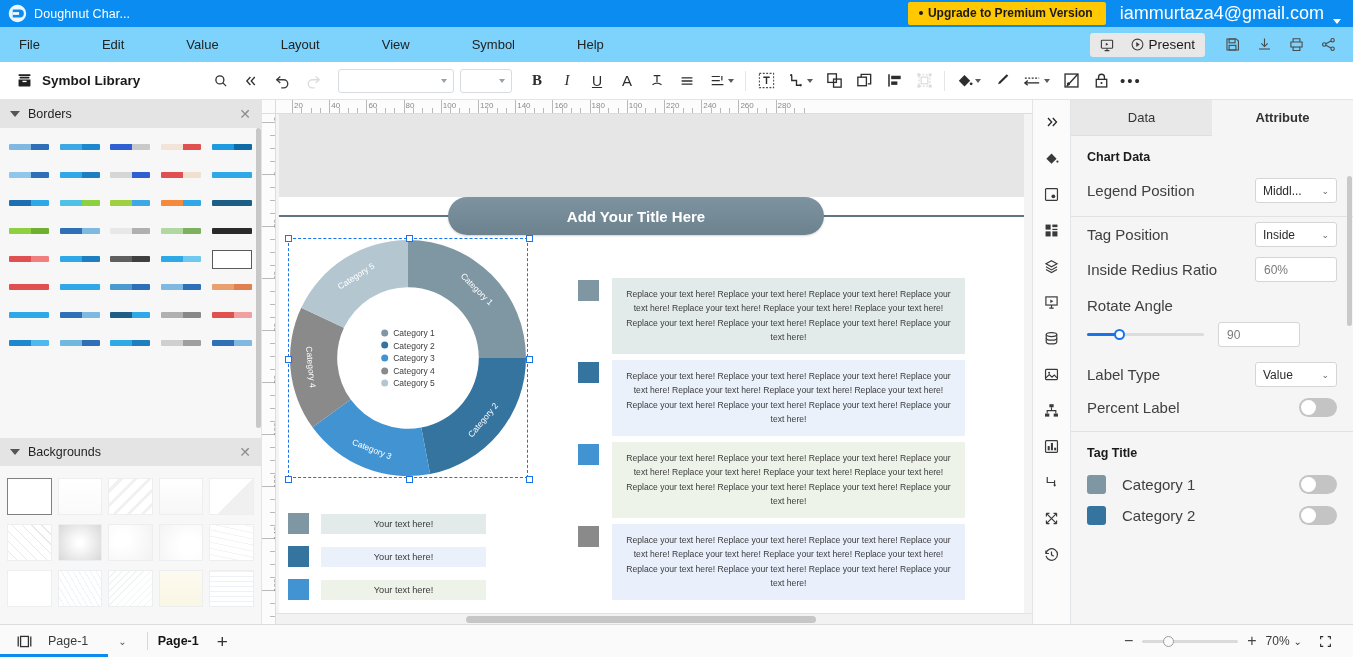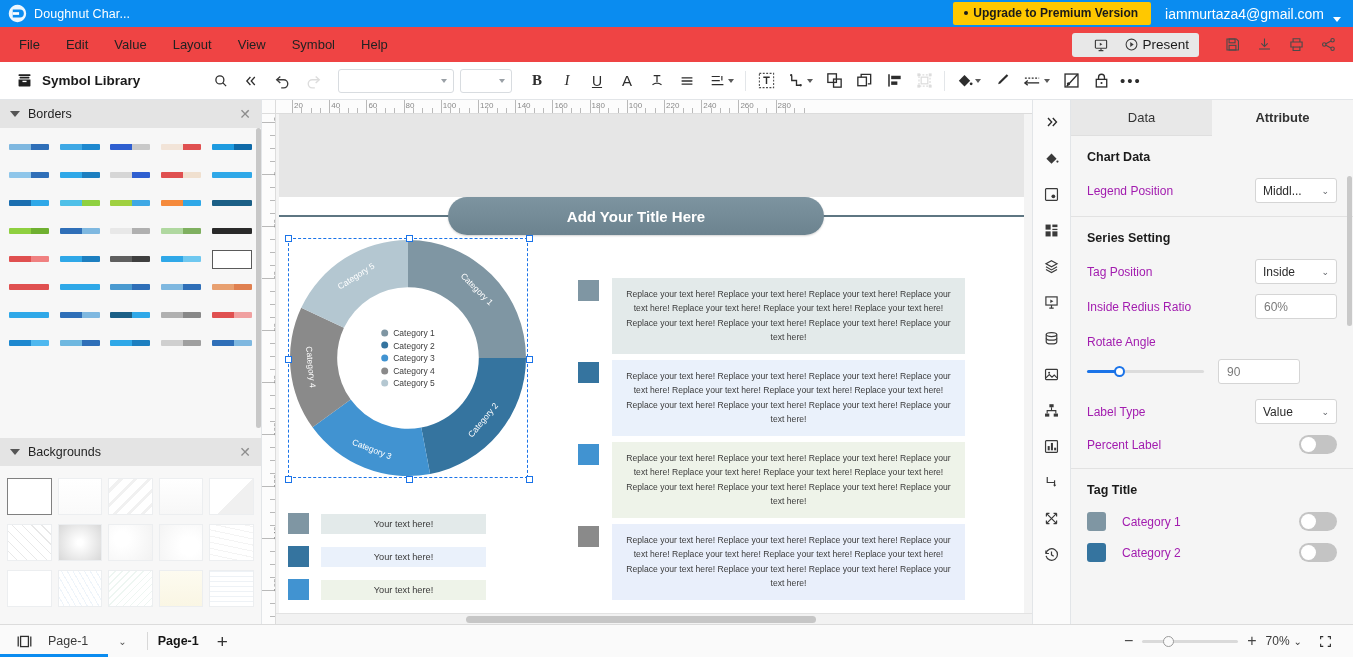--- a/index.html
+++ b/index.html
@@ -20,31 +20,31 @@
   .logo-box { width: 34px; display: flex; align-items: center; justify-content: center; }
   .logo-svg { display: block; }
   .doc-title { color: #ffffff; font-size: 12.5px; letter-spacing: .1px; }
   .tb-right { margin-left: auto; display: flex; align-items: center; gap: 14px; padding-right: 12px; }
   .upgrade-btn {
     background: #ffc800; color: #1a1a1a; font-size: 12px; font-weight: bold;
     padding: 4px 13px 5px 11px; border-radius: 2px; white-space: nowrap;
     display: flex; align-items: center; gap: 5px; cursor: pointer;
   }
   .upgrade-dot { width: 4px; height: 4px; border-radius: 50%; background: #1a1a1a; display: inline-block; }
-  .account { color: #ffffff; font-size: 14px; display: flex; align-items: flex-end; gap: 9px; cursor: pointer; }
+  .account { color: #ffffff; font-size: 18px; display: flex; align-items: flex-end; gap: 9px; cursor: pointer; }
   .caret-dn { width: 0; height: 0; border-left: 4.5px solid transparent; border-right: 4.5px solid transparent; border-top: 5px solid #fff; }
 
   
   .menubar {
-    height: 35px; flex: 0 0 35px; background: #ef4444; display: flex; align-items: center;
-    padding-left: 6px; position: relative;
+    height: 35px; flex: 0 0 35px; background: #7dd3fc; display: flex; align-items: center;
+    padding-left: 6px; position: relative; gap: 36px;
   }
   .menu-item { font-size: 13px; color: #222; padding: 5px 13px; cursor: pointer; border-radius: 2px; }
   .menu-right { margin-left: auto; display: flex; align-items: center; padding-right: 10px; gap: 2px; }
-  .present-group { display: flex; align-items: center; background: #e8e8e8; border-radius: 3px; margin-right: 16px; padding-left: 12px; }
+  .present-group { display: flex; align-items: center; background: #e8e8e8; border-radius: 3px; margin-right: 10px; }
   .present-ico { padding: 4px 9px; display: flex; align-items: center; cursor: pointer; }
   .present-btn { display: flex; align-items: center; gap: 3px; padding: 4px 10px 4px 6px; cursor: pointer; font-size: 13.5px; color: #1b1b1b; }
   .mr-ico { width: 30px; height: 26px; display: flex; align-items: center; justify-content: center; cursor: pointer; border-radius: 3px; }
 
   
   .toolbar {
     height: 38px; flex: 0 0 38px; background: #fff; display: flex; align-items: center;
     border-bottom: 1px solid #e2e5e8; padding-left: 6px;
   }
   .sym-lib-header { display: flex; align-items: center; width: 262px; height: 38px; padding: 0 10px; gap: 9px; }
@@ -139,21 +139,21 @@
   .rp-tab { flex: 1; display: flex; align-items: center; justify-content: center; font-size: 13px; color: #333; background: #e8e8e8; cursor: pointer; border-bottom: 1px solid #dfdfdf; }
   .rp-tab.active { background: #f5f5f5; font-weight: bold; border-bottom: 1px solid #f5f5f5; }
   .rp-scroll { flex: 1; overflow: hidden; position: relative; }
   .change-type {
     margin: 14px auto 0; display: block; width: 150px; height: 30px; background: #fff;
     border: 1px solid #1a73e8; border-radius: 3px; font-size: 13px; color: #222; cursor: pointer;
     font-family: "Liberation Sans", sans-serif;
   }
   .rp-sec-title { font-size: 12.5px; font-weight: bold; color: #1a1a1a; padding: 14px 16px 9px; }
   .rp-row { display: flex; align-items: center; padding: 5px 16px 5px 16px; min-height: 31px; }
-  .rp-lbl { font-size: 12px; color: #a21caf; }
+  .rp-lbl { font-size: 15px; color: #404040; }
   .rp-ctrl { margin-left: auto; }
   .rp-select {
     width: 82px; height: 25px; background: #fff; border: 1px solid #d5d5d5; border-radius: 3px;
     display: flex; align-items: center; padding: 0 7px; font-size: 12px; color: #2b2b2b; cursor: pointer;
   }
   .rp-select .sc { margin-left: auto; color: #5f6368; font-size: 9px; }
   .rp-input {
     width: 82px; height: 25px; background: #fff; border: 1px solid #d5d5d5; border-radius: 3px;
     display: flex; align-items: center; padding: 0 8px; font-size: 12px; color: #7a7a7a;
   }
@@ -914,21 +914,20 @@
           <span class="rp-lbl">Legend Position</span>
           <div class="rp-ctrl">
             <div class="rp-select">
               <span>Middl...</span>
               <span class="sc">⌄</span>
             </div>
           </div>
         </div>
         <div class="rp-divider"></div>
 
-        <div class="rp-sec-title">Series Setting</div>
         <div class="rp-row">
           <span class="rp-lbl">Tag Position</span>
           <div class="rp-ctrl">
             <div class="rp-select">
               <span>Inside</span>
               <span class="sc">⌄</span>
             </div>
           </div>
         </div>
         <div class="rp-row">

